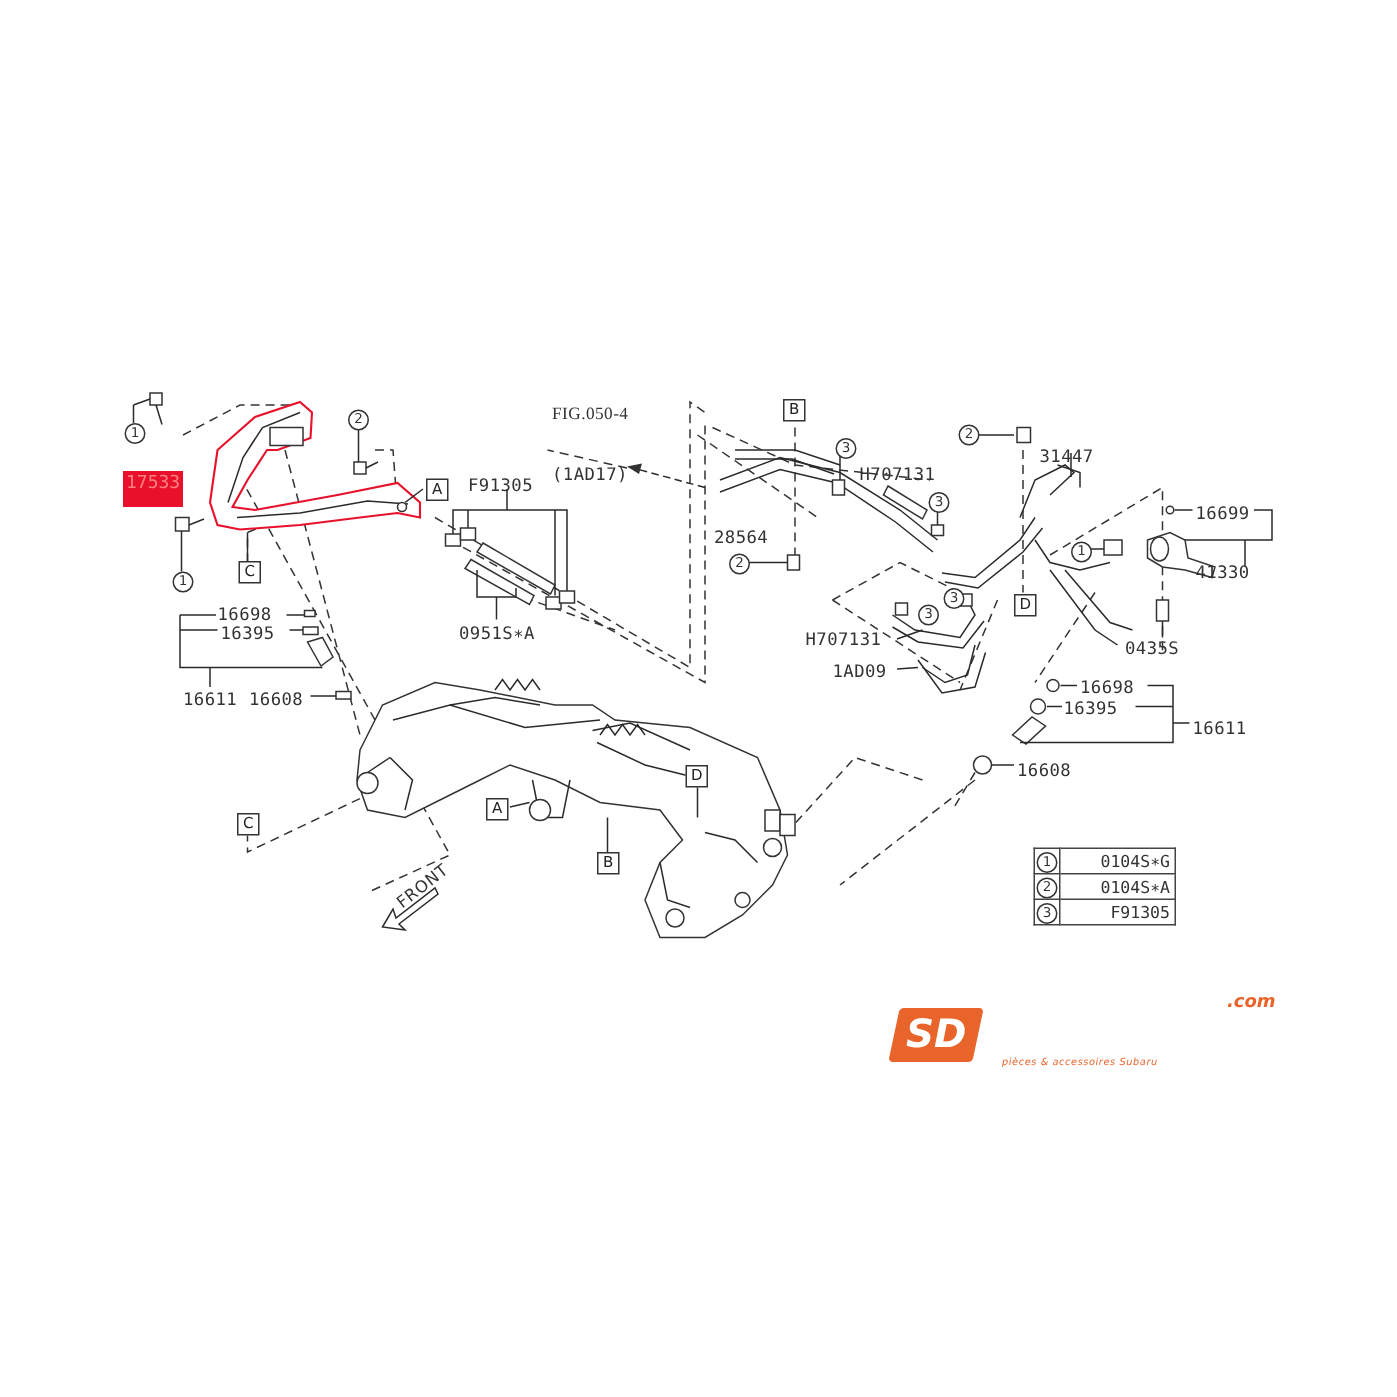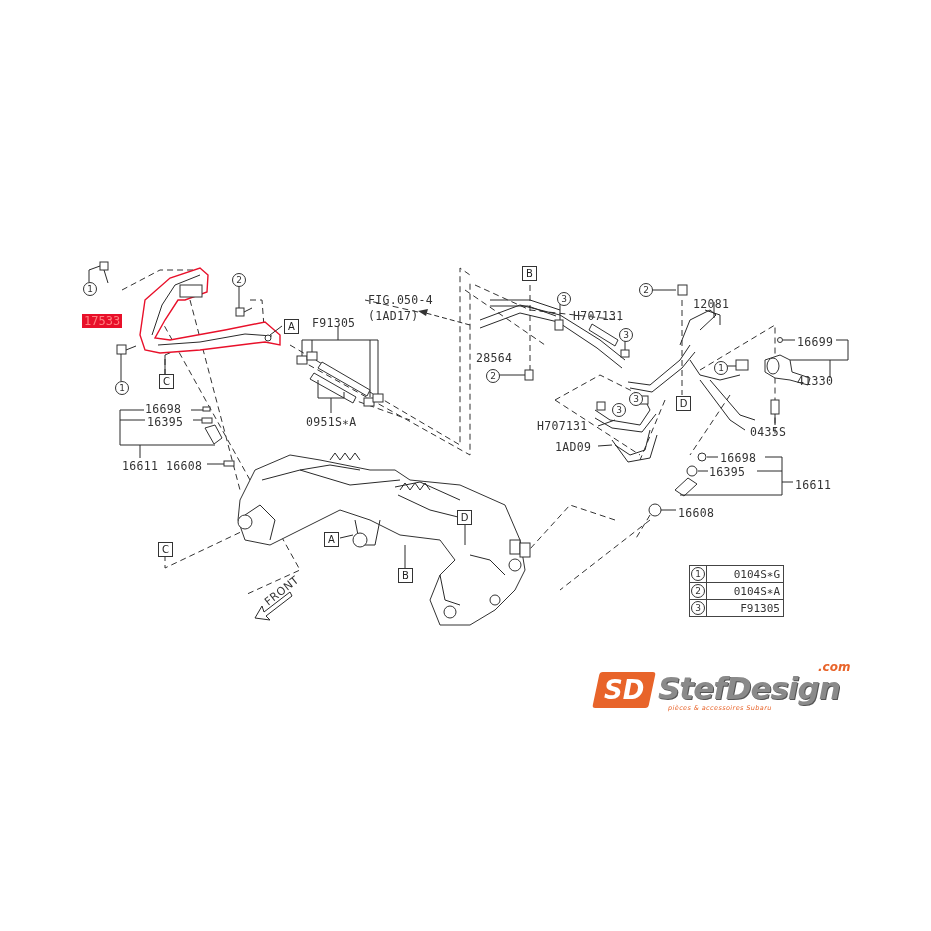--- a/index.html
+++ b/index.html
@@ -4,21 +4,21 @@
 <style>
   html, body { margin:0; padding:0; background:#ffffff; }
   body { width:931px; height:931px; position:relative; overflow:hidden; font-family:"DejaVu Sans Mono", monospace; }
   #diagram { position:absolute; left:0; top:0; width:931px; height:931px; }
   .ln { stroke:#2a2a2a; stroke-width:1; fill:none; }
   .dash { stroke:#333; stroke-width:1; fill:none; stroke-dasharray:6 4; }
   .part { stroke:#333; stroke-width:1; fill:#fff; }
   .lbl { position:absolute; font-family:"DejaVu Sans Mono", monospace; font-size:11.5px; color:#333; white-space:nowrap; line-height:12px; letter-spacing:0.3px; }
   .box { position:absolute; width:13px; height:13px; border:1px solid #333; background:#fff; font-family:"DejaVu Sans", sans-serif; font-size:10px; line-height:13px; text-align:center; color:#222; }
   .circ { position:absolute; width:12px; height:12px; border:1px solid #333; border-radius:50%; background:#fff; font-family:"DejaVu Sans", sans-serif; font-size:9px; line-height:12px; text-align:center; color:#333; }
-  .hl { position:absolute; background:#e8102a; color:#ff8080; font-family:"DejaVu Sans Mono", monospace; font-size:12px; line-height:14px; padding:0 2px; height:14px; }
+  .hl { position:absolute; background:#e8102a; color:#ff8080; font-family:"DejaVu Sans Mono", monospace; font-size:12px; line-height:14px; padding:0 2px; height:24px; }
   .legend { position:absolute; left:689px; top:565px; border-collapse:collapse; font-family:"DejaVu Sans Mono", monospace; font-size:11px; color:#333; }
   .legend td { border:1px solid #444; height:16px; padding:0 3px;text-align:right; }
   .legend td.n { width:16px; text-align:center; padding:0; }
   .legend .c { display:inline-block; width:12px; height:12px; border:1px solid #333; border-radius:50%; font-size:9px; line-height:12px; text-align:center; font-family:"DejaVu Sans", sans-serif; }
   .legend td.v { width:70px; }
   .front { position:absolute; left:262px; top:598px; transform:rotate(-38deg); transform-origin:left top; font-family:"DejaVu Sans", sans-serif; font-size:11px; color:#333; letter-spacing:0.5px; }
   .logo { position:absolute; left:596px; top:668px; width:260px; height:46px; }
   .logo-mark { position:absolute; left:0; top:4px; width:56px; height:36px; background:#e8642a; transform:skewX(-12deg); border-radius:3px; }
   .logo-mark span { position:absolute; left:8px; top:3px; font-family:"DejaVu Sans", sans-serif; font-weight:bold; font-style:italic; font-size:26px; color:#fff; transform:skewX(12deg); }
   .logo-word { position:absolute; left:62px; top:2px; font-family:"DejaVu Sans", sans-serif; font-weight:bold; font-style:italic; font-size:31px; color:#8a8a8a; letter-spacing:-1px; text-shadow:1px 1px 0 #555; }
@@ -206,25 +206,25 @@
 
   <g>
     <path d="M255,618 L262,606 L264,612 L290,592 L292,596 L266,616 L270,620 Z" class="ln"></path>
   </g>
 </svg>
 
 <div>
   <div class="hl" style="left:82px;top:314px;">17533</div>
   <div class="lbl" style="left:312px;top:317px;">F91305</div>
   <div class="lbl" style="left:306px;top:416px;text-align:right;">0951S∗A</div>
-  <div class="lbl" style="left:368px;top:294px;">FIG.050-4</div>
+  <div class="lbl" style="left:368px;top:270px;font-family:Liberation Serif, serif;">FIG.050-4</div>
   <div class="lbl" style="left:368px;top:310px;">(1AD17)</div>
   <div class="lbl" style="left:476px;top:352px;">28564</div>
   <div class="lbl" style="left:573px;top:310px;">H707131</div>
-  <div class="lbl" style="left:693px;top:298px;">12081</div>
+  <div class="lbl" style="left:693px;top:298px;">31447</div>
   <div class="lbl" style="left:797px;top:336px;">16699</div>
   <div class="lbl" style="left:797px;top:375px;">41330</div>
   <div class="lbl" style="left:750px;top:426px;">0435S</div>
   <div class="lbl" style="left:537px;top:420px;">H707131</div>
   <div class="lbl" style="left:555px;top:441px;">1AD09</div>
   <div class="lbl" style="left:720px;top:452px;">16698</div>
   <div class="lbl" style="left:709px;top:466px;">16395</div>
   <div class="lbl" style="left:795px;top:479px;">16611</div>
   <div class="lbl" style="left:678px;top:507px;">16608</div>
   <div class="lbl" style="left:145px;top:403px;">16698</div>
@@ -273,16 +273,15 @@
     <td class="n"><span class="c">3</span></td>
     <td class="v">F91305</td>
   </tr>
 </tbody>
   </table>
 
 <div class="logo">
   <div class="logo-mark">
       <span>SD</span>
     </div>
-  <div class="logo-word">StefDesign</div>
   <div class="logo-dotcom">.com</div>
   <div class="logo-tag">pièces &amp; accessoires Subaru</div>
 </div>
 
 </body></html>

